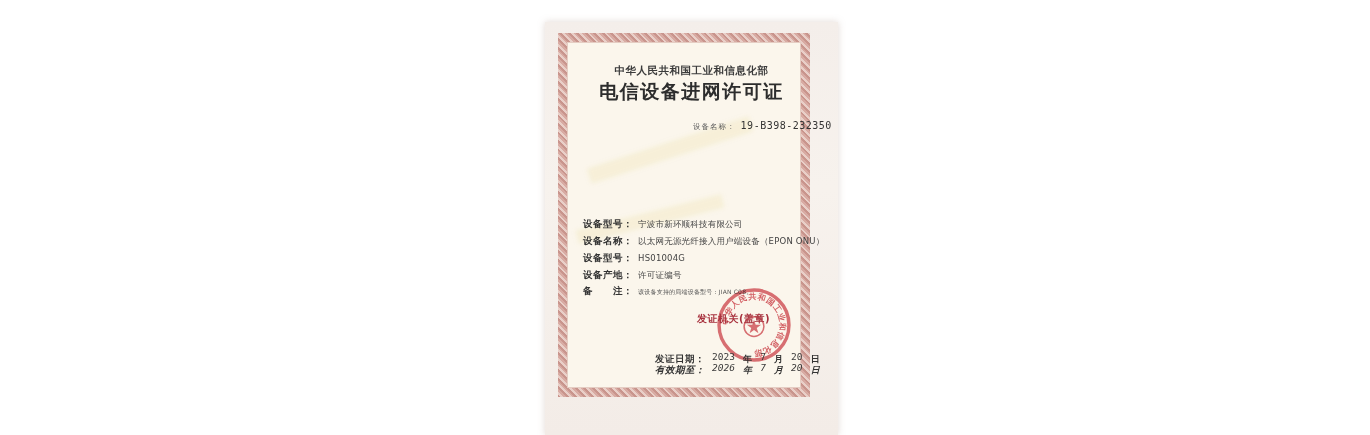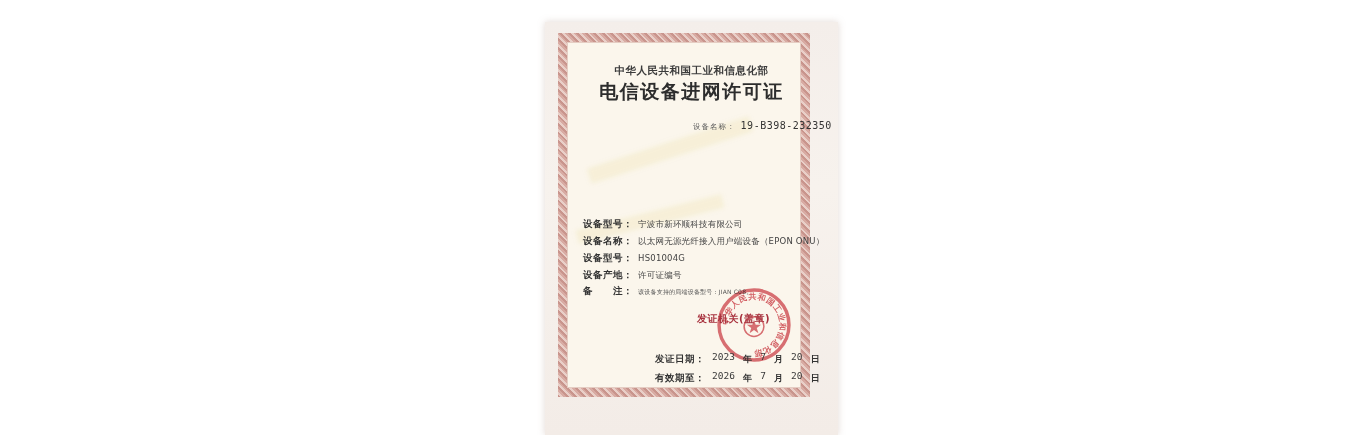--- a/index.html
+++ b/index.html
@@ -58,21 +58,21 @@
   .row3{top:224px;} .row4{top:241px;} .row5{top:257px;}
   .stamp{
     position:absolute;left:171px;top:265px;width:76px;height:76px;
     opacity:.85;mix-blend-mode:multiply;
   }
   .issuer-label{
     position:absolute;left:152px;top:290px;white-space:nowrap;
     font-size:10px;font-weight:bold;color:#a8323e;letter-spacing:.5px;z-index:3;
   }
   .date-row{position:absolute;left:110px;white-space:nowrap;}
-  .date-issue{top:325px;} .date-valid{top:344px;}
+  .date-issue{top:325px;} .date-valid{top:336px;font-style:italic;}
   .date-label{font-size:9.5px;font-weight:bold;color:#333;letter-spacing:.5px;}
   .date-num{
     font-size:9.5px;color:#3a3a3a;
     font-family:"DejaVu Sans Mono","Liberation Mono",monospace;
     position:relative;top:-2px;padding:0 2px;
   }
   .date-unit{font-size:9px;font-weight:bold;color:#333;padding:0 1px;}
 </style>
 </head>
 <body>

